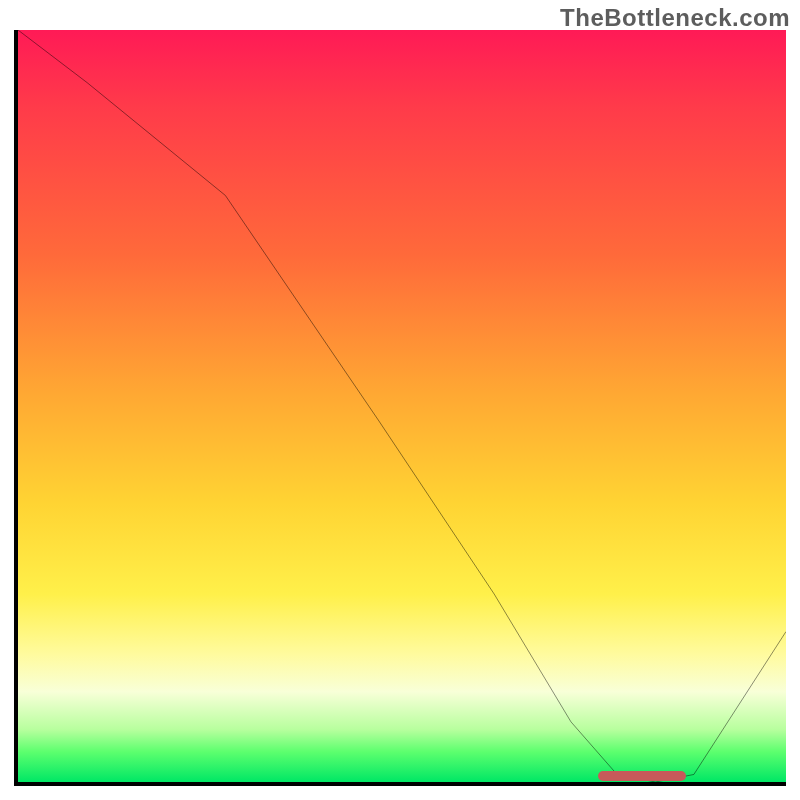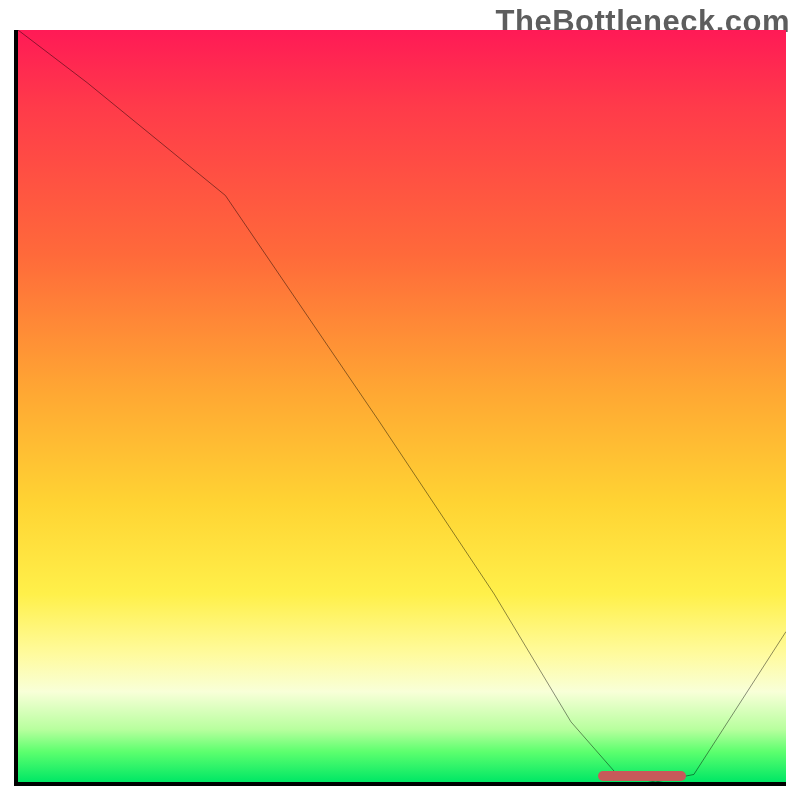--- a/index.html
+++ b/index.html
@@ -13,21 +13,21 @@
   }
   .wrapper {
     position: relative;
     width: 800px;
     height: 800px;
   }
   .watermark {
     position: absolute;
     top: 4px;
     right: 10px;
-    font-size: 31px;
+    font-size: 24px;
     font-weight: 600;
     color: #5d5d5d;
     letter-spacing: 0.5px;
     user-select: none;
     text-align: right;
   }
   .plot-frame {
     position: absolute;
     left: 14px;
     top: 30px;

